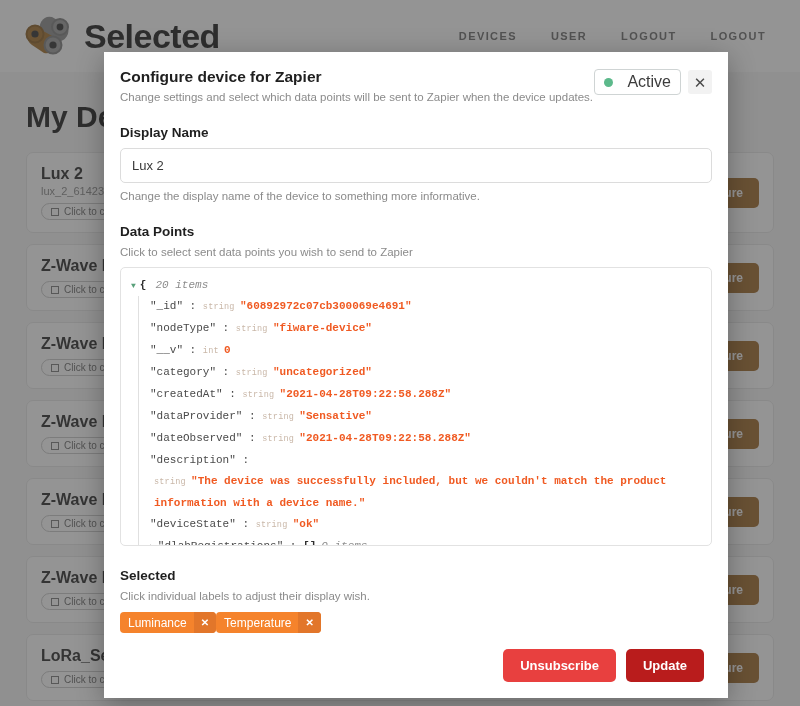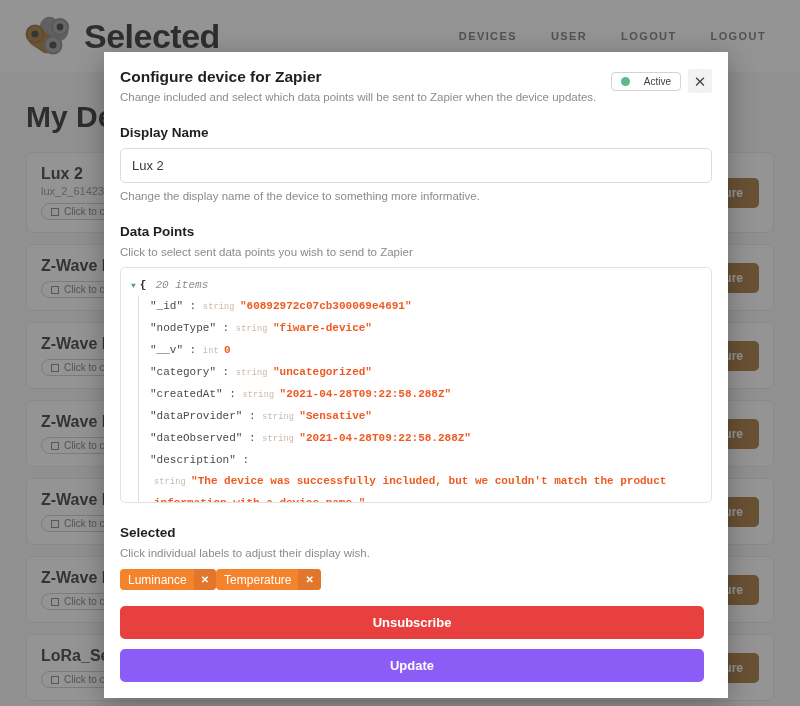--- a/index.html
+++ b/index.html
@@ -71,21 +71,21 @@
     margin-top: 12px;
   }
   .modal-head { display:flex; align-items:flex-start; }
   .modal-head .txt { flex:1; }
   .modal-title { font-size:15.5px; font-weight:700; color:#1f1f1f; }
   .modal-sub { font-size:11.5px; color:#8b8b8b; margin-top:5px; }
   .head-right { display:flex; align-items:center; gap:7px; margin-top:1px; }
   .badge {
     display:inline-flex; align-items:center; gap:14px;
     border:1px solid #cfd4d4; border-radius:4px;
-    padding:3px 9px; font-size:10px; color:#3c3c3c; background:#fff;
+    padding:3px 9px; font-size:16px; color:#3c3c3c; background:#fff;
   }
   .badge .dot { width:9px; height:9px; border-radius:50%; background:#5cb98b; }
   .close-btn {
     width:24px; height:24px; border:none; background:#f2f2f2;
     color:#4a4a4a; font-size:15px; line-height:1; cursor:pointer;
     display:flex; align-items:center; justify-content:center; border-radius:3px;
   }
 
   .field-label { font-size:13.5px; font-weight:700; color:#1f1f1f; margin-top:22px; }
   .hint { font-size:11.5px; color:#8b8b8b; margin-top:7px; }
@@ -128,26 +128,26 @@
     display:inline-flex; align-items:stretch; border-radius:4px;
     overflow:hidden; background:#f5832c; color:#fff;
     font-size:12px; height:21px;
   }
   .chip .lbl { padding:2px 7px 2px 8px; display:flex; align-items:center; }
   .chip .x {
     background:#e2762a; padding:0 7px; display:flex; align-items:center;
     font-size:10px; font-weight:700; cursor:pointer;
   }
 
-  .footer { margin-top:auto; padding:16px 8px 16px 0; display:flex; justify-content:flex-end; gap:10px;flex-direction:column; }
+  .footer { margin-top:auto; padding:16px 8px 16px 0; display:flex; justify-content:flex-end; gap:10px; }
   .btn { border:none; border-radius:5px; font-size:13px; font-weight:700;
          color:#fff; padding:9px 17px; cursor:pointer;
          font-family:"Liberation Sans", sans-serif; }
   .btn.danger { background:#e8403f; }
-  .btn.ok { background:#8b5cf6; }
+  .btn.ok { background:#b91c1c; }
 </style>
 </head>
 <body>
 
 <div id="bg-page">
   <div id="bg-header">
     <div class="brand">
       <span>
         <svg width="52" height="46" viewBox="0 0 52 46">
           <g>
@@ -227,21 +227,21 @@
   </div>
 </div>
 
 <div id="overlay"></div>
 
 <div id="modal">
 
   <div class="modal-head">
     <div class="txt">
       <div class="modal-title">Configure device for Zapier</div>
-      <div class="modal-sub">Change included and select which data points will be sent to Zapier when the device updates.</div>
+      <div class="modal-sub">Change settings and select which data points will be sent to Zapier when the device updates.</div>
     </div>
     <div class="head-right">
       <span class="badge">
         <span class="dot"></span>
         <span>Active</span>
       </span>
       <button class="close-btn">✕</button>
     </div>
   </div>
 

